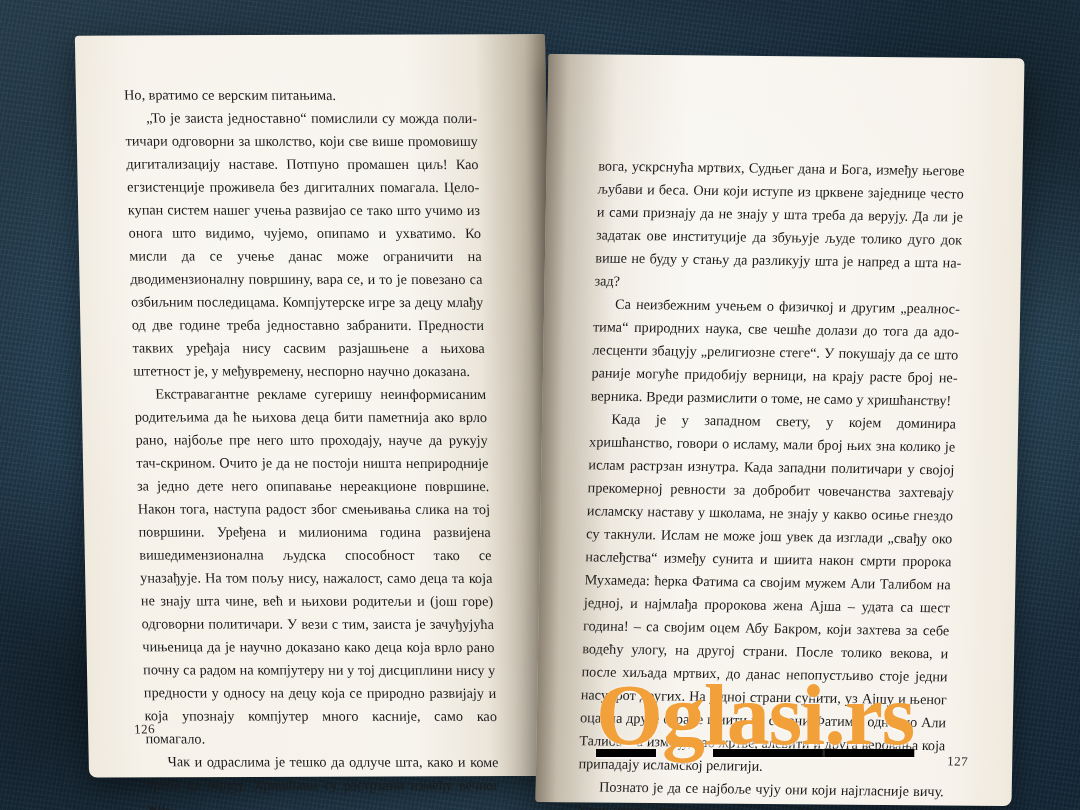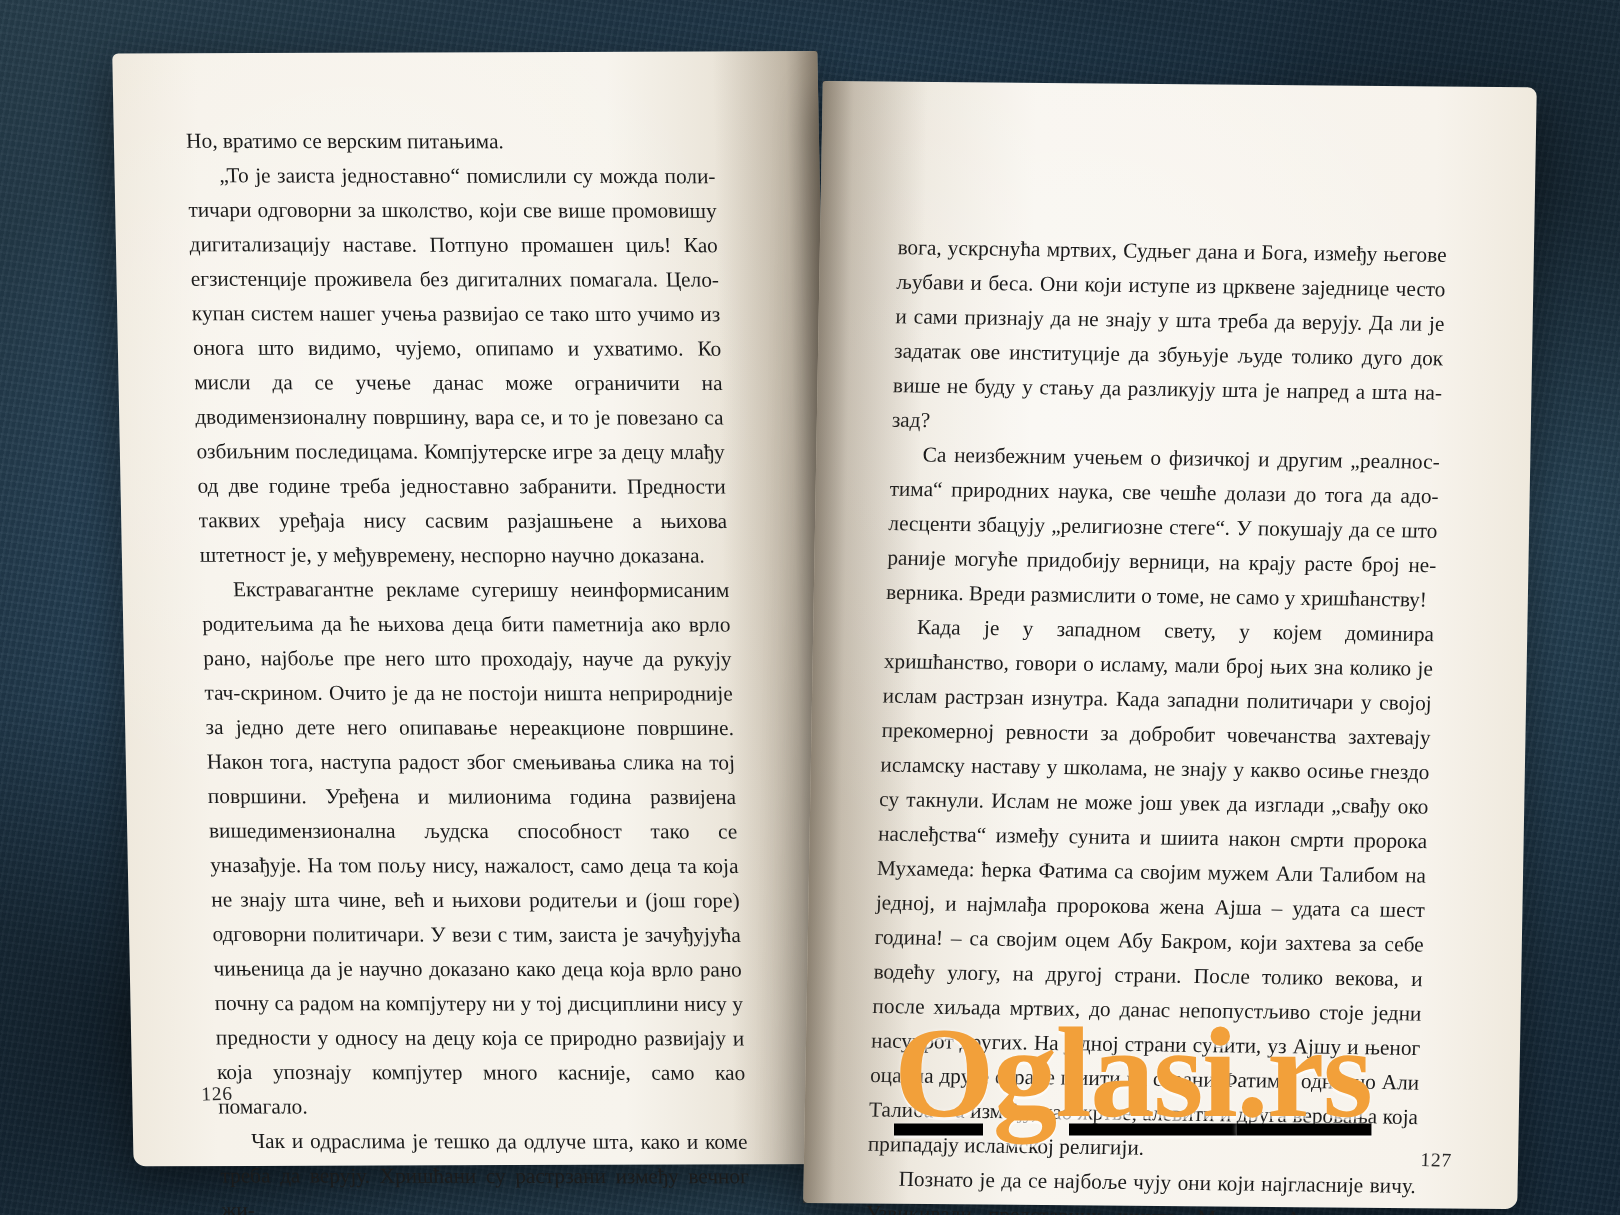--- a/index.html
+++ b/index.html
@@ -119,21 +119,21 @@
     transform-origin: 0 0;
   }
 
   .folio {
     position: absolute;
     font-size: 13px;
     color: #2a2a2a;
     letter-spacing: 0.5px;
   }
   .folio-left { left: 46px; bottom: 40px; transform: rotate(-1deg); }
-  .folio-right { right: 44px; bottom: 24px; transform: rotate(1deg); margin-top: 44px; }
+  .folio-right { right: 44px; bottom: 36px; transform: rotate(1deg); margin-top: 44px; }
 
   
   .watermark {
     position: absolute;
     left: 596px;
     top: 672px;
     width: 440px;
     height: 130px;
     pointer-events: none;
     user-select: none;

